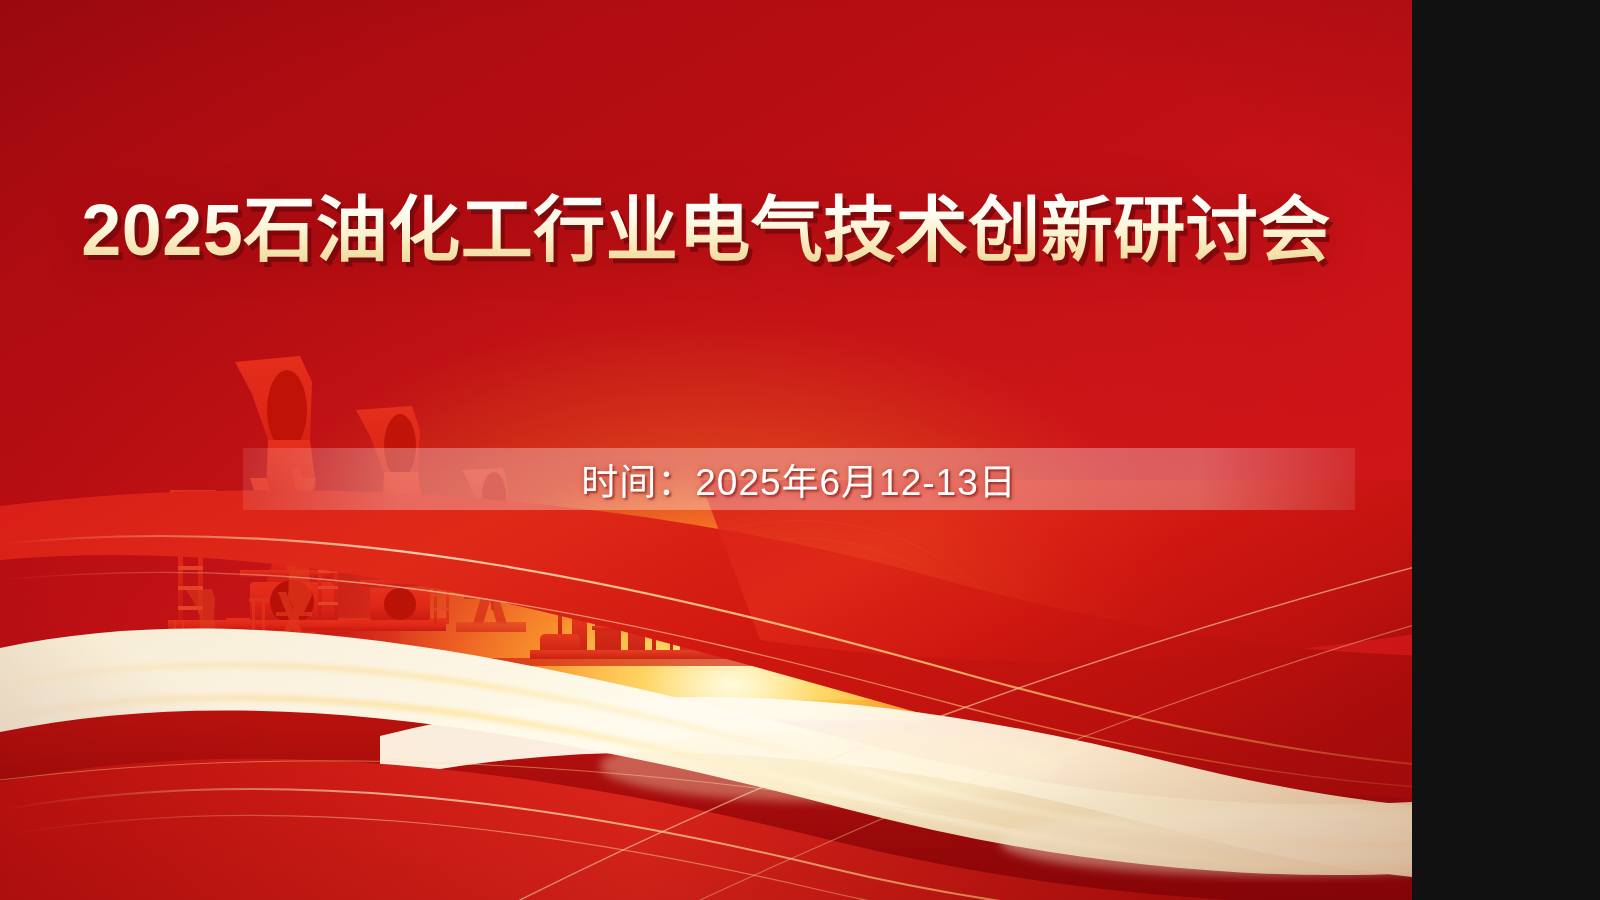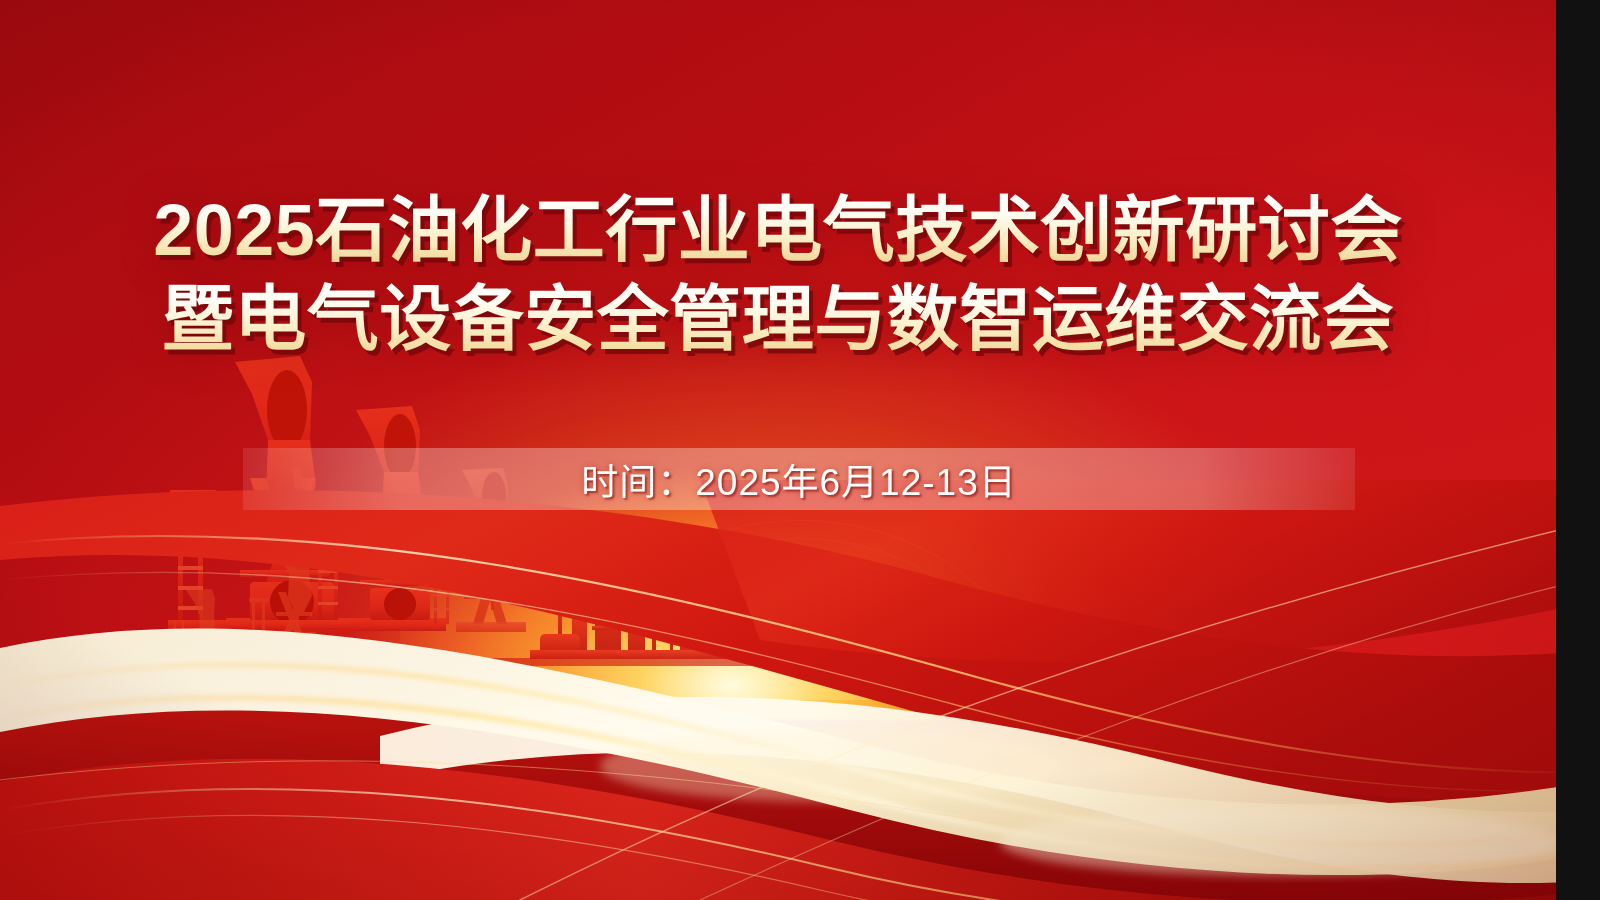--- a/index.html
+++ b/index.html
@@ -1,21 +1,21 @@
 <!DOCTYPE html>
 <html lang="zh-CN"><head>
 <meta charset="utf-8">
 <title>Conference Banner</title>
 <style>
   html,body{margin:0;padding:0;background:#111;}
   *{box-sizing:border-box;}
 
   .banner{
     position:relative;
-    width:1556px;height:900px;
+    width:1412px;height:900px;
     overflow:hidden;
     font-family:"Liberation Sans","DejaVu Sans",sans-serif;
     background:#B00D12;
     padding-left:39px;
   }
 
   
   .bg-base{
     position:absolute;inset:0;
     background:
@@ -361,21 +361,20 @@
     </g>
 
     <ellipse cx="830" cy="286" rx="230" ry="36" fill="#FFF3D0" opacity=".35" filter="url(#soft2)"></ellipse>
     <ellipse cx="1280" cy="362" rx="280" ry="34" fill="#FFF6DC" opacity=".45" filter="url(#soft2)"></ellipse>
   </svg>
 
   <div class="bg-vignette"></div>
 
   <div class="title-block">
     <div class="title-line">2025石油化工行业电气技术创新研讨会</div>
-    <div class="title-line">暨电气设备安全管理与数智运维交流会</div>
   </div>
 
   <div class="info-bar">
     <div class="info-inner">
       <span class="info-text">时间：2025年6月12-13日</span>
     </div>
   </div>
 
 </div>
 

